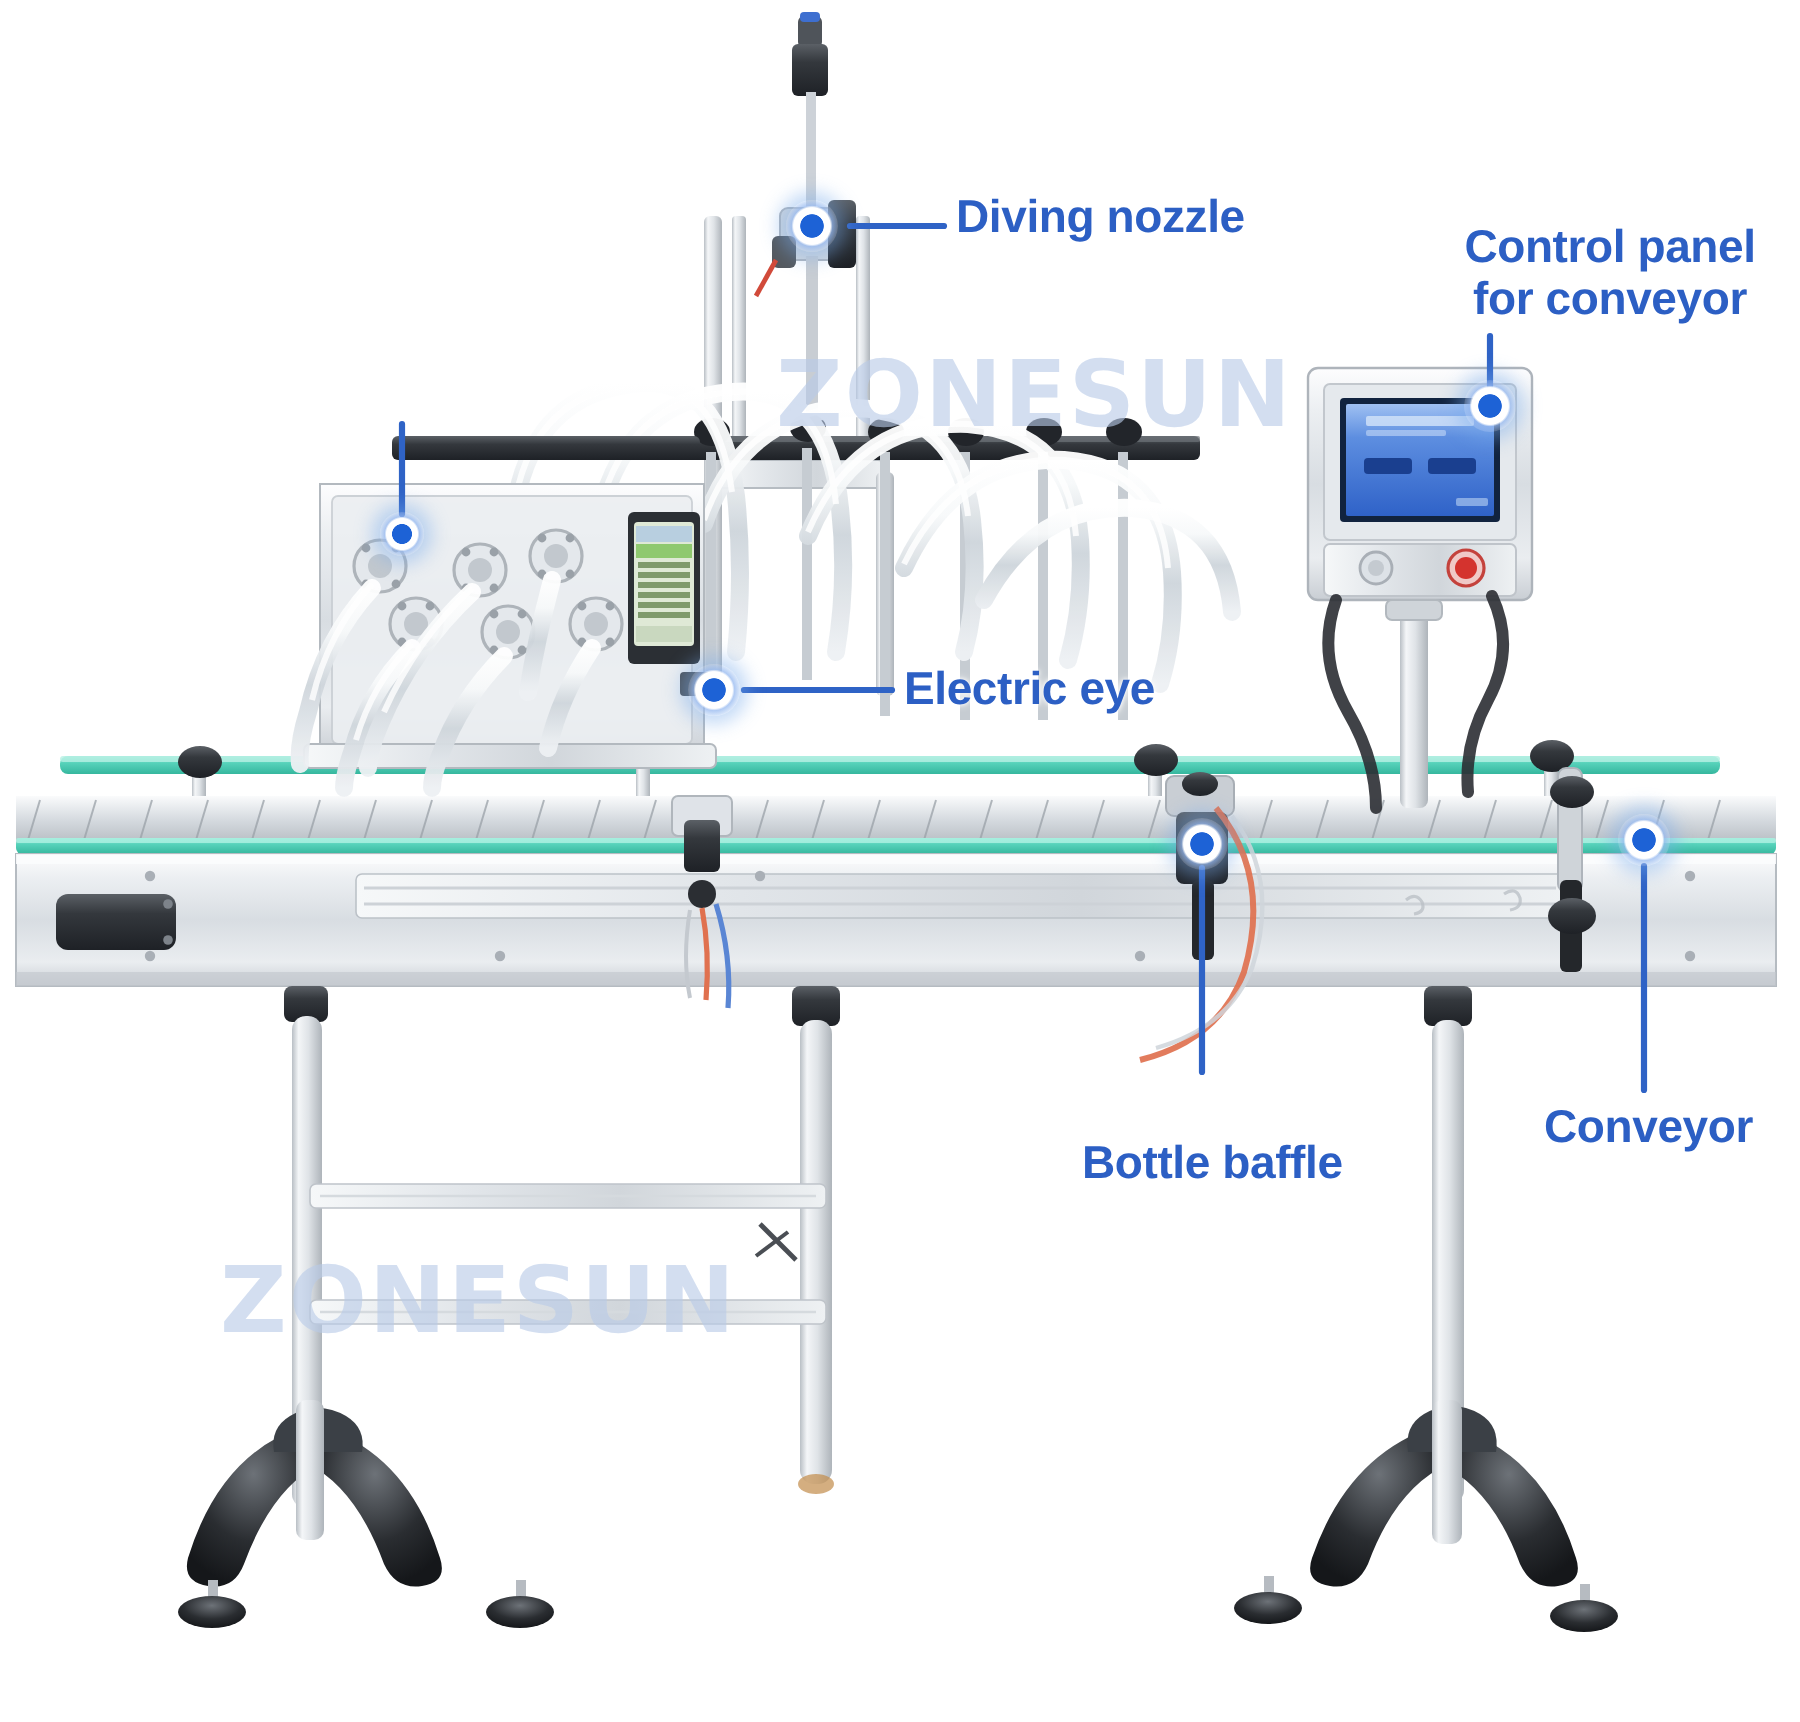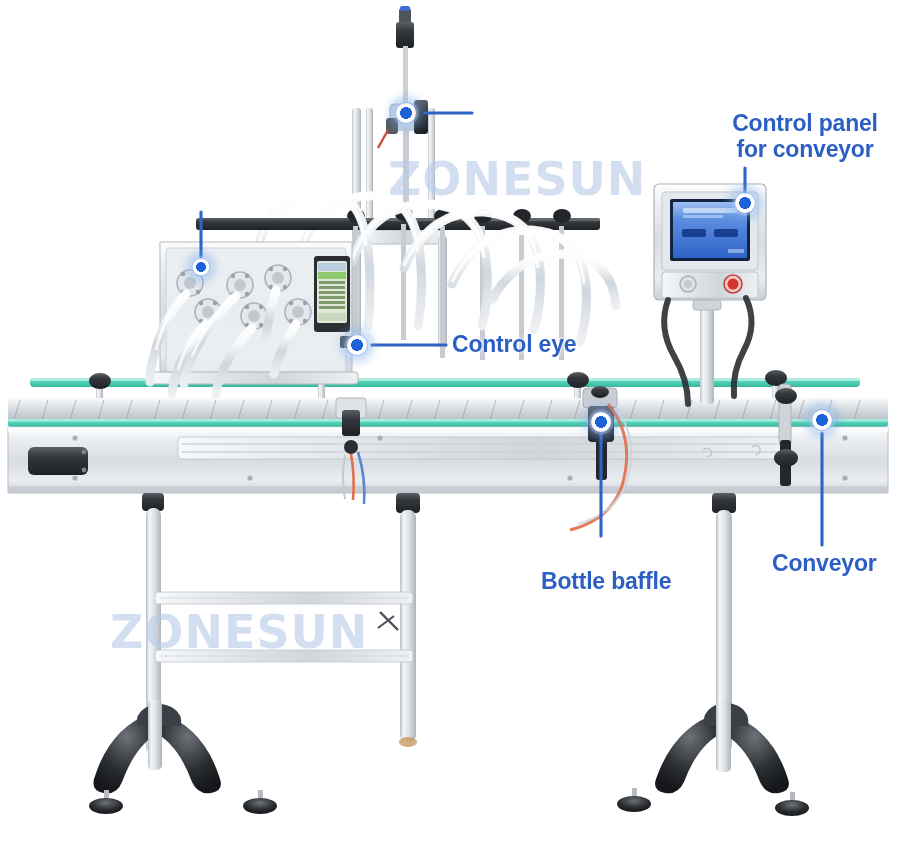--- a/index.html
+++ b/index.html
@@ -46,20 +46,21 @@
 
   
   .wm{
     position:absolute;
     color:#b9cbe8;
     font-weight:bold;
     font-family:"DejaVu Sans", sans-serif;
     letter-spacing:1px;
     opacity:.62;
     user-select:none;
+    margin-top:18px;
   }
 </style>
 </head>
 <body>
 
 <div id="stage">
 
   <svg class="layer" viewBox="0 0 900 861" preserveAspectRatio="none">
     <defs>
       <linearGradient id="steelV" x1="0" y1="0" x2="0" y2="1">
@@ -490,24 +491,25 @@
     <span>ZONESUN</span>
   </div>
 
   <div class="marker" style="left:406px;top:113px;"></div>
   <div class="marker" style="left:745px;top:203px;"></div>
   <div class="marker sm" style="left:201px;top:267px;"></div>
   <div class="marker" style="left:357px;top:345px;"></div>
   <div class="marker" style="left:601px;top:422px;"></div>
   <div class="marker" style="left:822px;top:420px;"></div>
 
+  <div class="callout-label" style="left:478px;top:96px;">Diving nozzle</div>
 
   <div class="callout-label ctr" style="left:717px;top:111px;width:176px;">Control panel
 for conveyor</div>
 
 
-  <div class="callout-label" style="left:452px;top:332px;">Control eye</div>
+  <div class="callout-label" style="left:452px;top:332px;">Electric eye</div>
 
   <div class="callout-label" style="left:541px;top:541px;margin-top:28px;">Bottle baffle</div>
 
   <div class="callout-label" style="left:772px;top:551px;text-align:right;">Conveyor</div>
 
 </div>
 
 </body></html>

